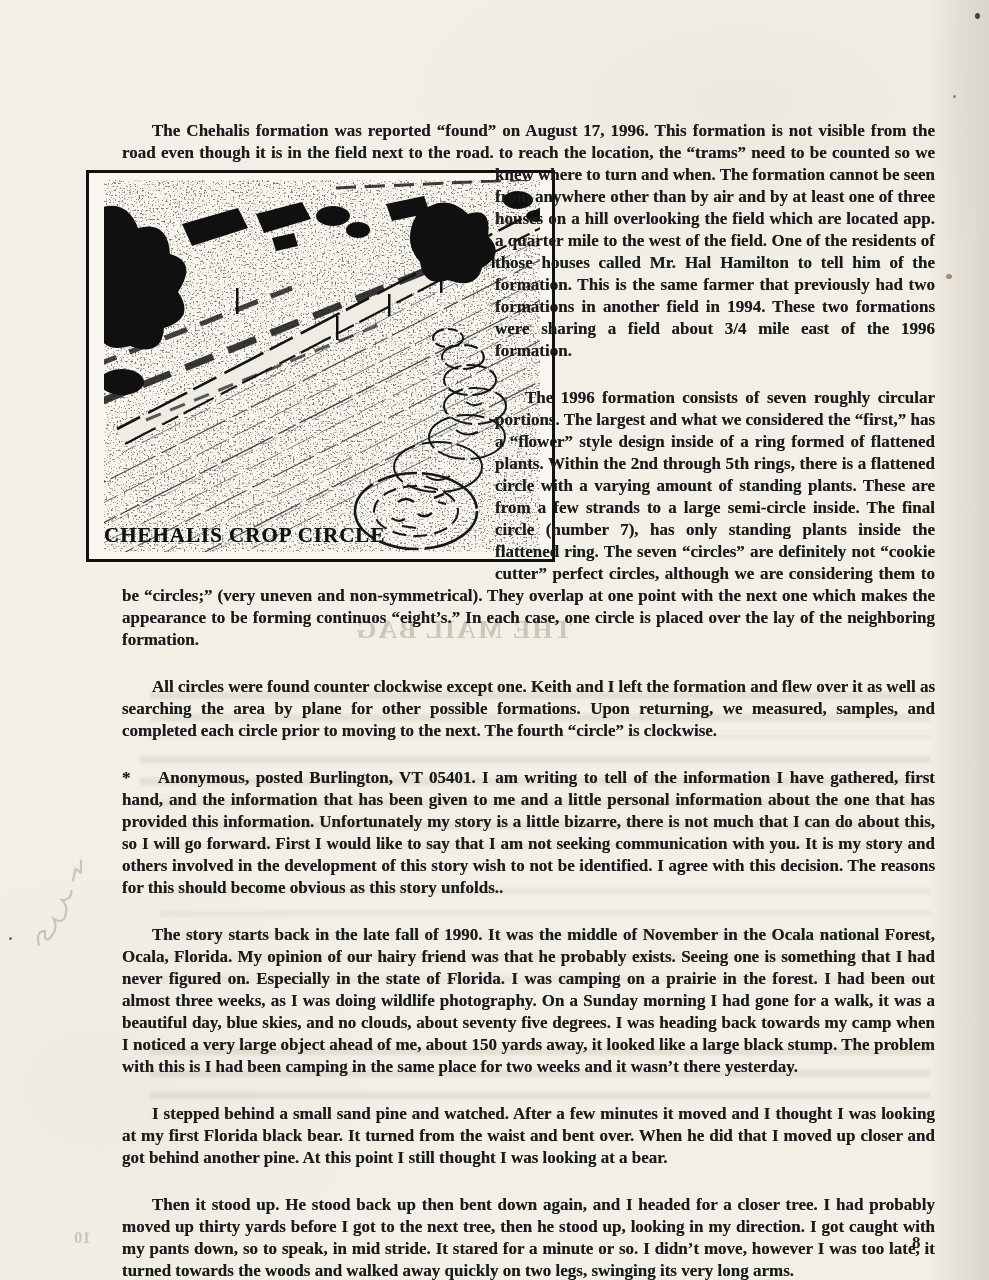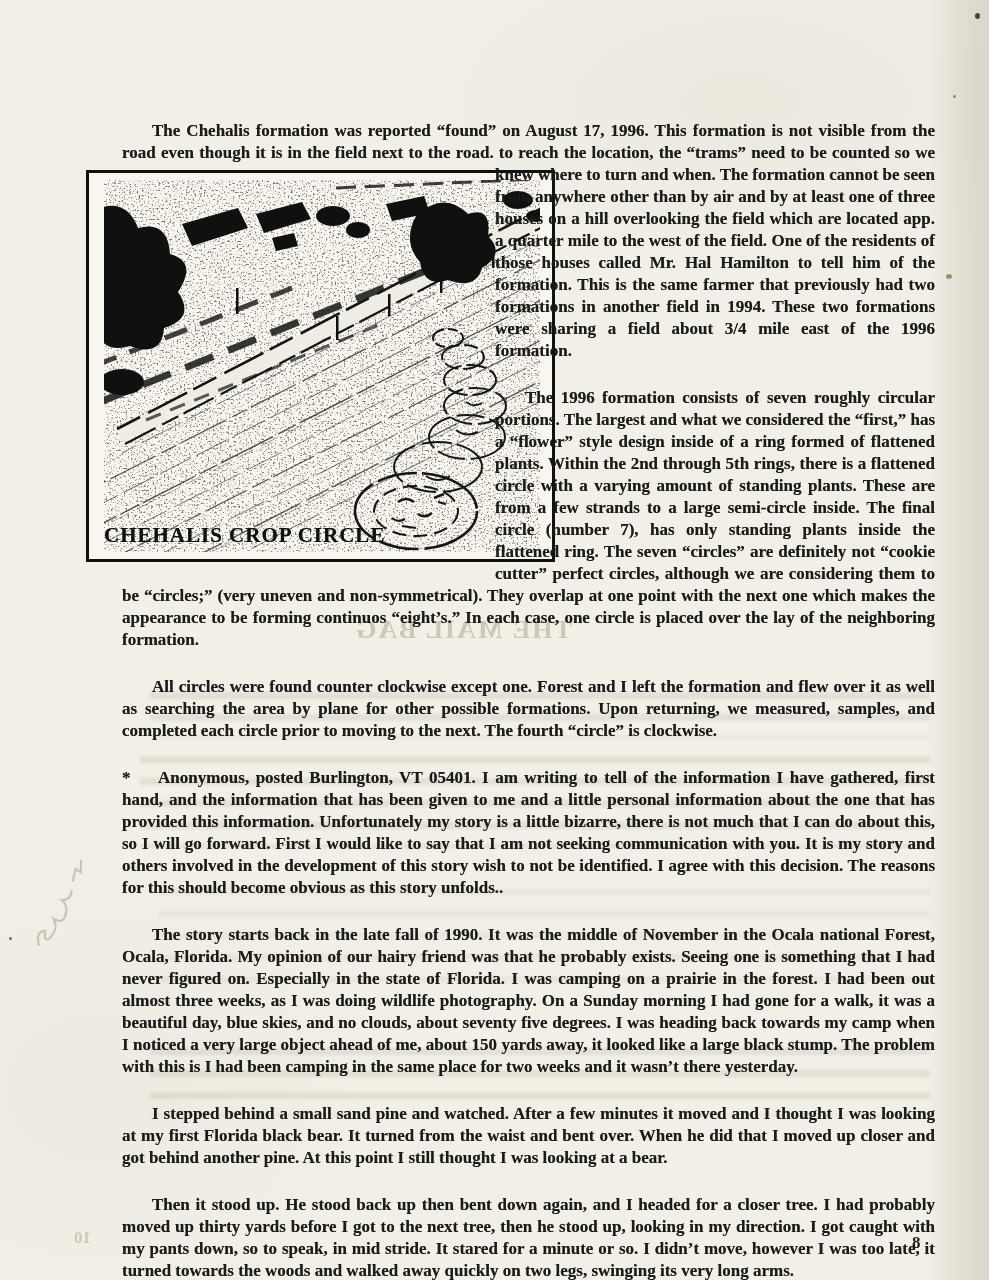--- a/index.html
+++ b/index.html
@@ -212,21 +212,21 @@
 
             <text x="18" y="372" font-family="'Liberation Serif', serif" font-size="21" font-weight="bold" letter-spacing="1" fill="#111">CHEHALIS CROP CIRCLE</text>
           </g>
         </svg>
       </span>
       <span>where to turn and when.  The formation cannot be seen from anywhere other than by air and by at least one of three houses on a hill overlooking the field which are located app. a quarter mile to the west of the field.  One of the residents of those houses called Mr. Hal Hamilton to tell him of the formation.  This is the same farmer that previously had two formations in another field in 1994.  These two formations were sharing a field about 3/4 mile east of the 1996 formation.</span>
     </p>
 
     <p class="para indent">The 1996 formation consists of seven roughly circular portions.  The largest and what we considered the “first,” has a “flower” style design inside of a ring formed of flattened plants.  Within the 2nd through 5th rings, there is a flattened circle with a varying amount of standing plants.  These are from a few strands to a large semi-circle inside.  The final circle (number 7),  has only standing plants inside the flattened ring.  The seven “circles” are definitely not “cookie cutter” perfect circles, although we are considering them to be “circles;” (very uneven and non-symmetrical).  They overlap at one point with the next one which makes the appearance to be forming continuos “eight’s.”  In each case, one circle is placed over the lay of the neighboring formation.</p>
 
-    <p class="para indent">All circles were found counter clockwise except one.  Forest and I left the formation and flew over it as well as searching the area by plane for other possible formations.  Upon returning, we measured, samples, and completed each circle prior to moving to the next.  The fourth “circle” is clockwise.</p>
+    <p class="para indent">All circles were found counter clockwise except one.  Keith and I left the formation and flew over it as well as searching the area by plane for other possible formations.  Upon returning, we measured, samples, and completed each circle prior to moving to the next.  The fourth “circle” is clockwise.</p>
 
     <p class="para">
       <span class="hang-star">*</span><span>Anonymous, posted Burlington, VT 05401.  I am writing to tell of the information I have gathered, first hand, and the information that has been given to me and a little personal information about the one that has provided this information.  Unfortunately my story is a little bizarre, there is not much that I can do about this, so I will go forward.  First I would like to say that I am not seeking communication with you.  It is my story and others involved in the development of this story wish to not be identified.  I agree with this decision.  The reasons for this should become obvious as this story unfolds..</span>
     </p>
 
     <p class="para indent">The story starts back in the late fall of 1990.  It was the middle of November in the Ocala national Forest, Ocala, Florida.  My opinion of our hairy friend was that he probably exists.  Seeing one is something that I had never figured on.  Especially in the state of Florida.  I was camping on a prairie in the forest.  I had been out almost three weeks, as I was doing wildlife photography.  On a Sunday morning I had gone for a walk, it was a beautiful day, blue skies, and no clouds, about seventy five degrees.  I was heading back towards my camp when I noticed a very large object ahead of me, about 150 yards away, it looked like a large black stump.  The problem with this is I had been camping in the same place for two weeks and it wasn’t there yesterday.</p>
 
     <p class="para indent">I stepped behind a small sand pine and watched.  After a few minutes it moved and I thought I was looking at my first Florida black bear.  It turned from the waist and bent over.  When he did that I moved up closer and got behind another pine.  At this point I still thought I was looking at a bear.</p>
 
     <p class="para indent">Then it stood up.  He stood back up then bent down again, and I headed for a closer tree.  I had probably moved up thirty yards before I got to the next tree, then he stood up, looking in my direction.  I got caught with my pants down, so to speak, in mid stride.  It stared for a minute or so.  I didn’t move, however I was too late, it turned towards the woods and walked away quickly on two legs, swinging its very long arms.</p>

